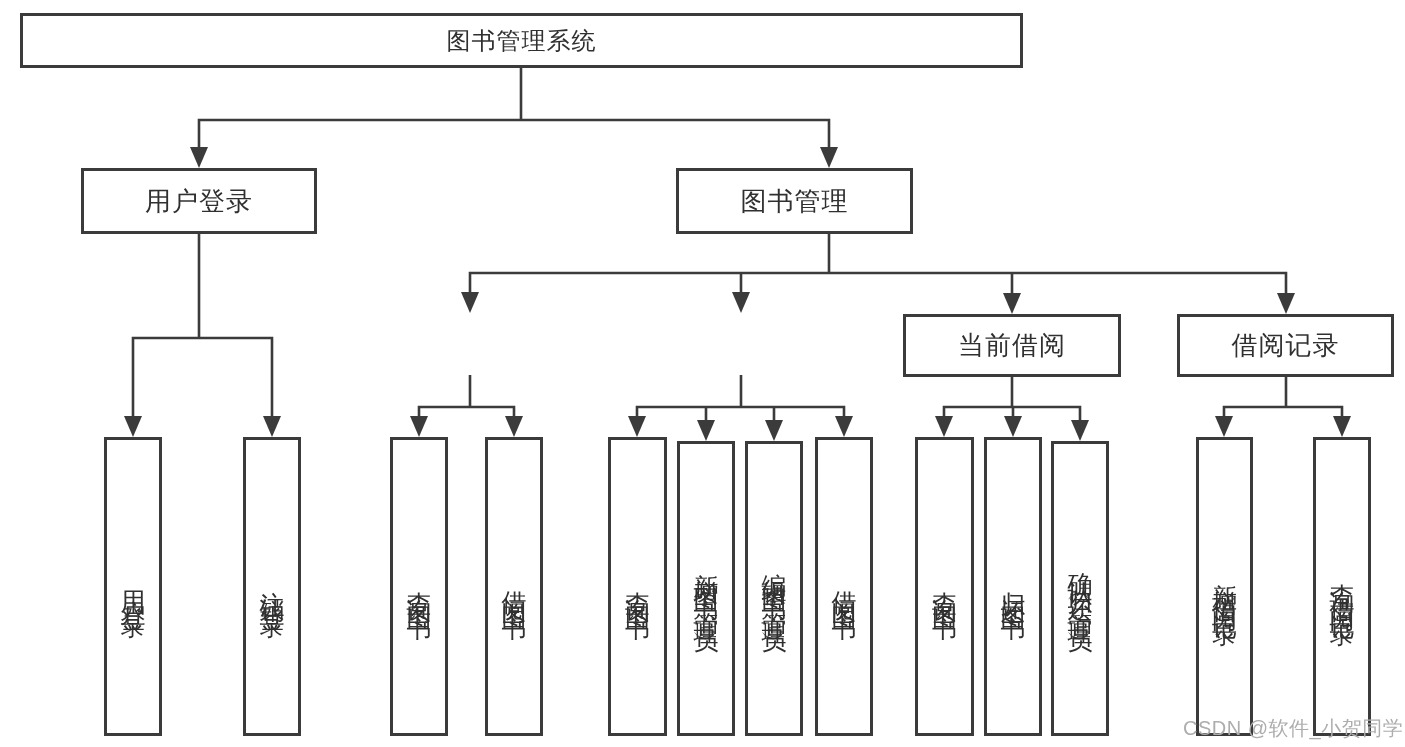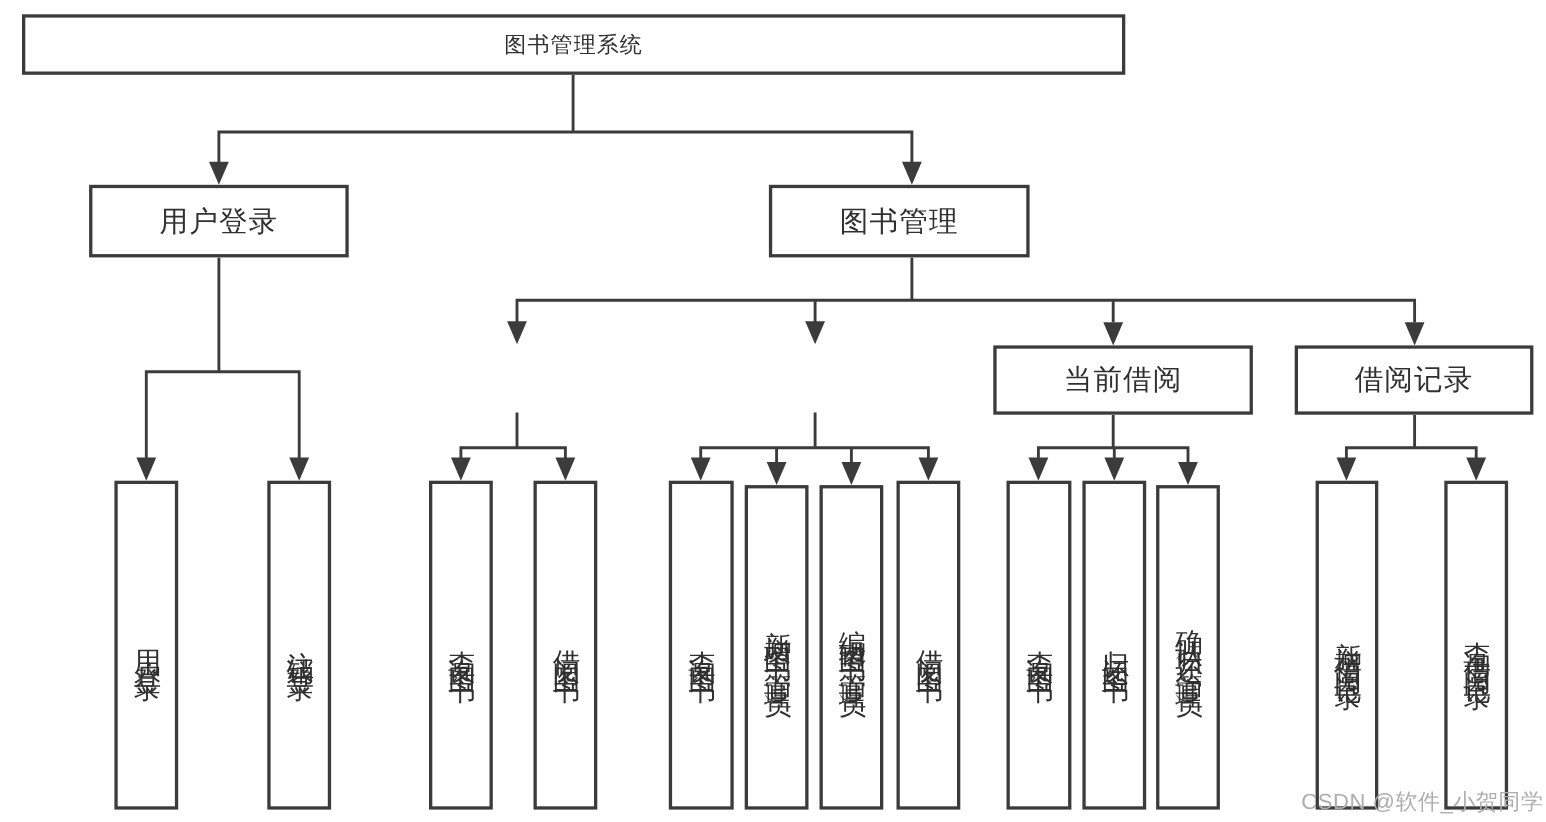--- a/index.html
+++ b/index.html
@@ -19,21 +19,21 @@
     box-sizing: border-box;
     background: #ffffff;
     border: 3px solid #3b3b3b;
     display: flex; align-items: center; justify-content: center;
     color: #303030;
     font-size: 26px;
     letter-spacing: 1px;
     z-index: 2;
     white-space: nowrap;
   }
-  .hbox.root { font-size: 20px; }
+  .hbox.root { font-size: 24px; }
   .vbox {
     position: absolute;
     box-sizing: border-box;
     background: #ffffff;
     border: 3px solid #3b3b3b;
     display: flex; align-items: center; justify-content: center;
     z-index: 2;
   }
   .vbox span {
     writing-mode: vertical-rl;
@@ -105,23 +105,23 @@
     <g>
       <path d="M1286 377 V407 M1224 417 V407 H1342 V417"></path>
       <polygon points="1215,416 1233,416 1224,437"></polygon>
       <polygon points="1333,416 1351,416 1342,437"></polygon>
     </g>
   </svg>
 
   <div class="hbox root" style="left:20px; top:13px; width:1003px; height:55px;">图书管理系统</div>
 
   <div class="hbox" style="left:81px; top:168px; width:236px; height:66px;">用户登录</div>
-  <div class="hbox" style="left:699px; top:168px; width:237px; height:66px;">图书管理</div>
+  <div class="hbox" style="left:676px; top:168px; width:237px; height:66px;">图书管理</div>
 
-  <div class="hbox" style="left:903px; top:314px; width:236px; height:63px;">当前借阅</div>
+  <div class="hbox" style="left:903px; top:314px; width:218px; height:63px;">当前借阅</div>
   <div class="hbox" style="left:1177px; top:314px; width:217px; height:63px;">借阅记录</div>
 
   <div class="vbox" style="left:104px; top:437px; width:58px; height:299px;">
     <span>用户登录</span>
     </div>
   <div class="vbox" style="left:243px; top:437px; width:58px; height:299px;">
     <span>注销登录</span>
     </div>
 
   <div class="vbox" style="left:390px; top:437px; width:58px; height:299px;">

